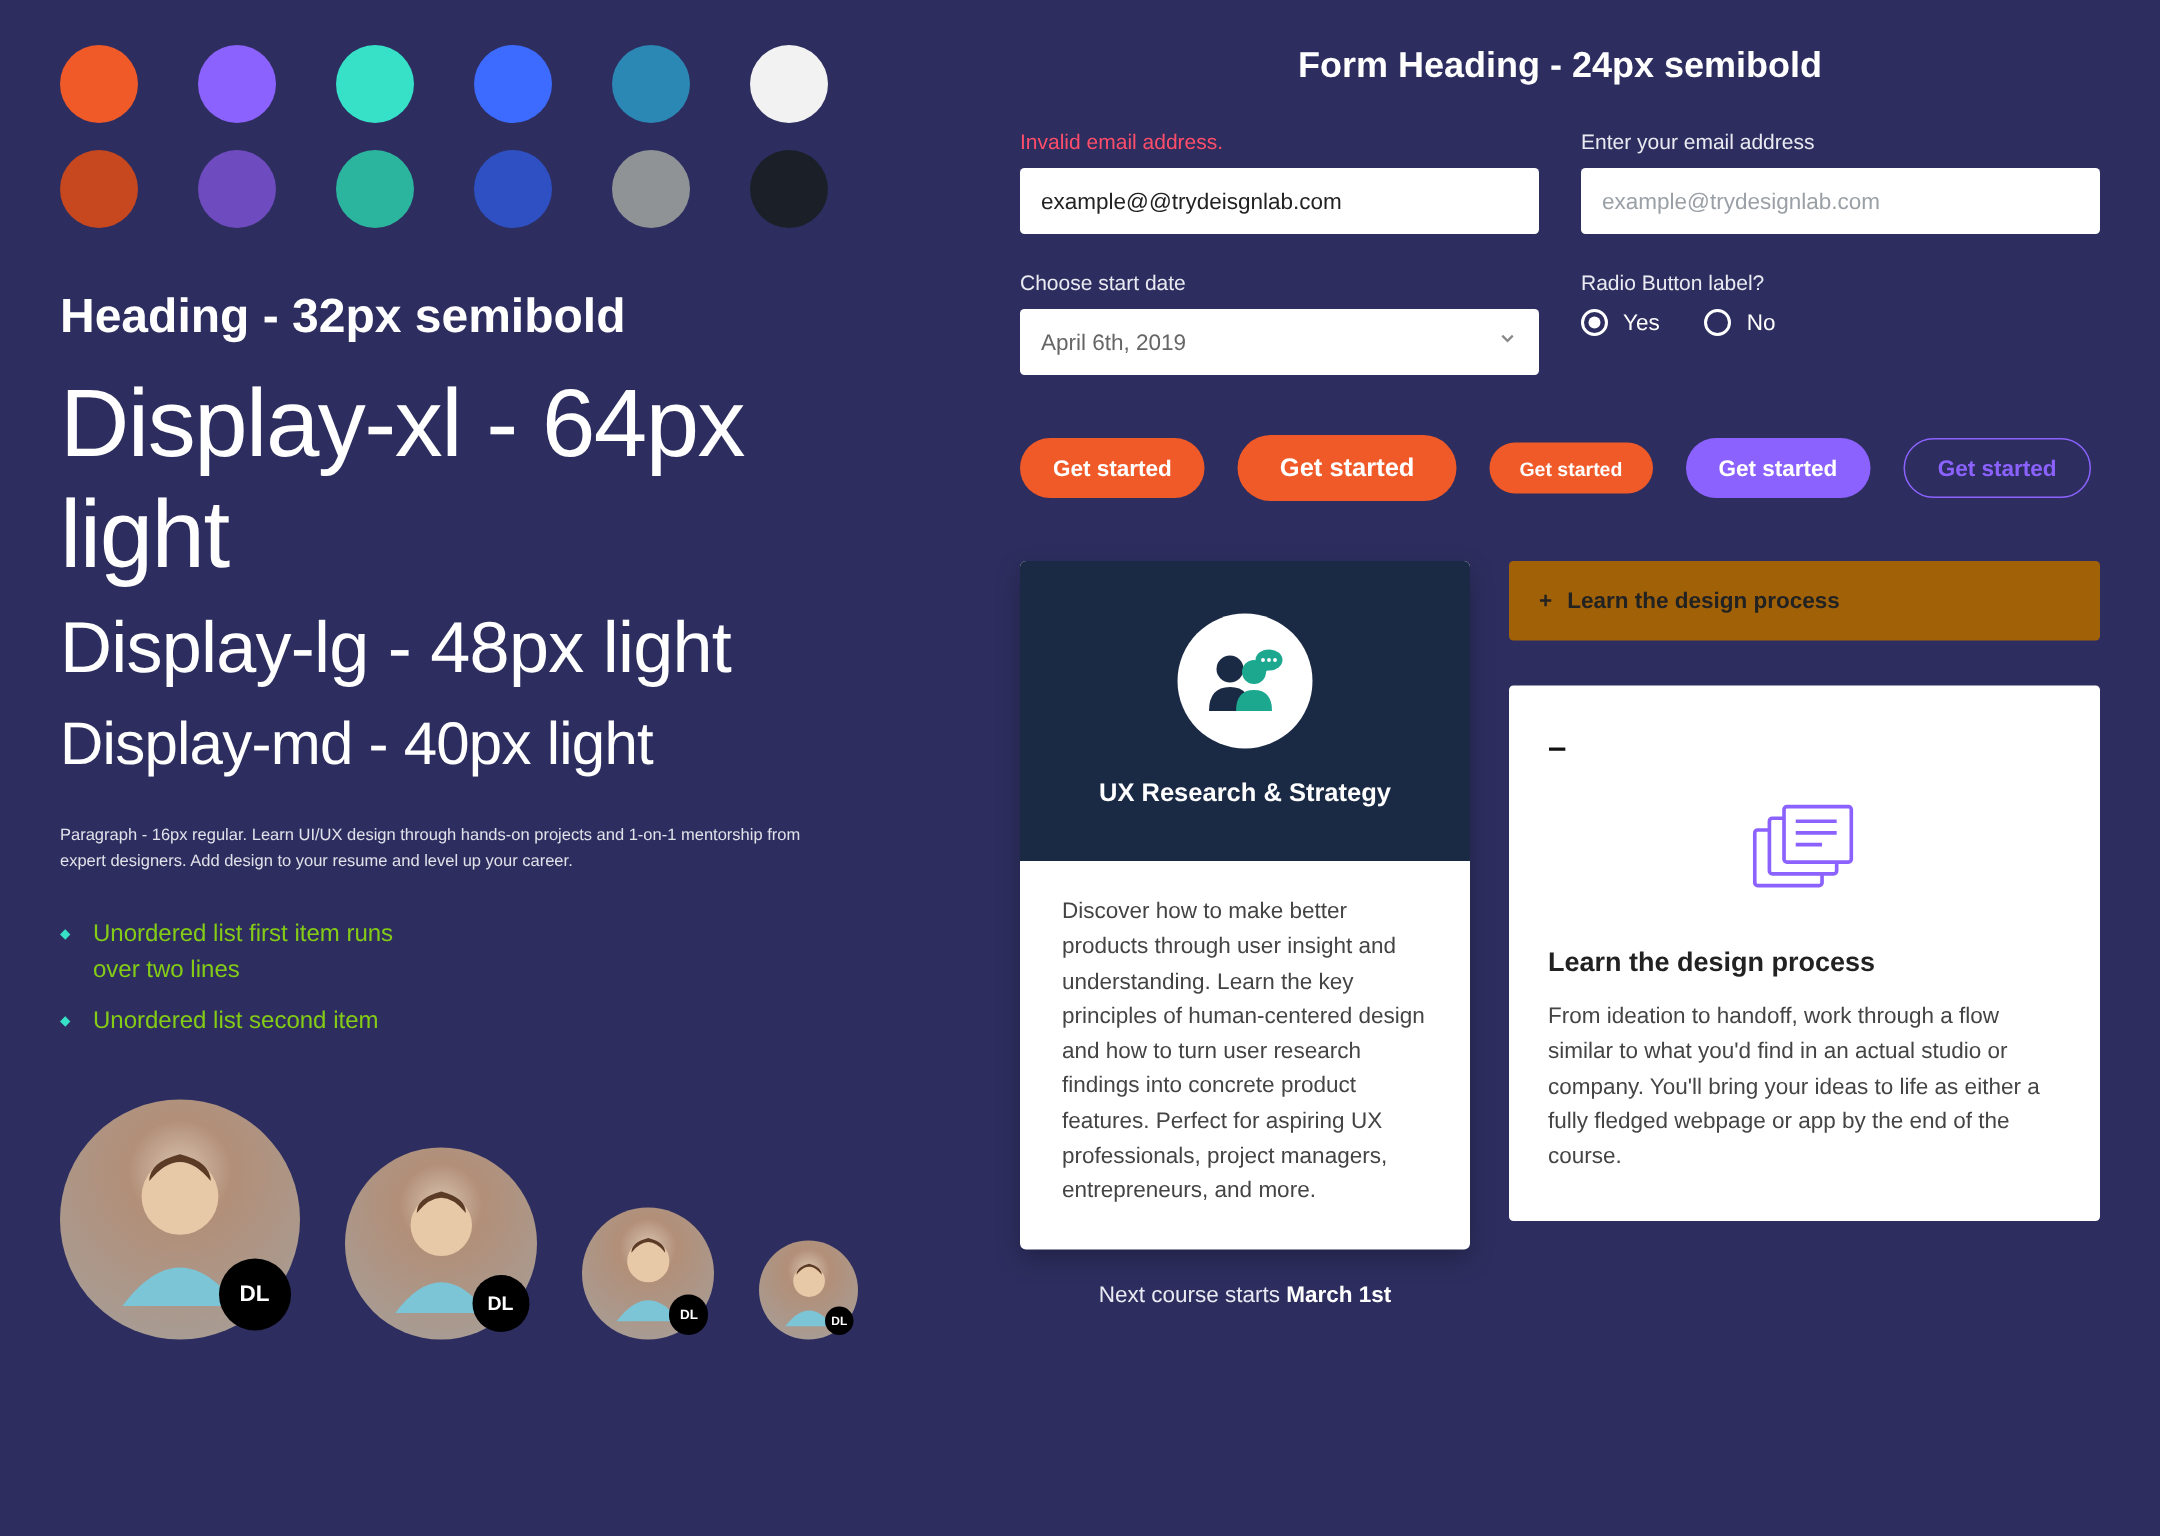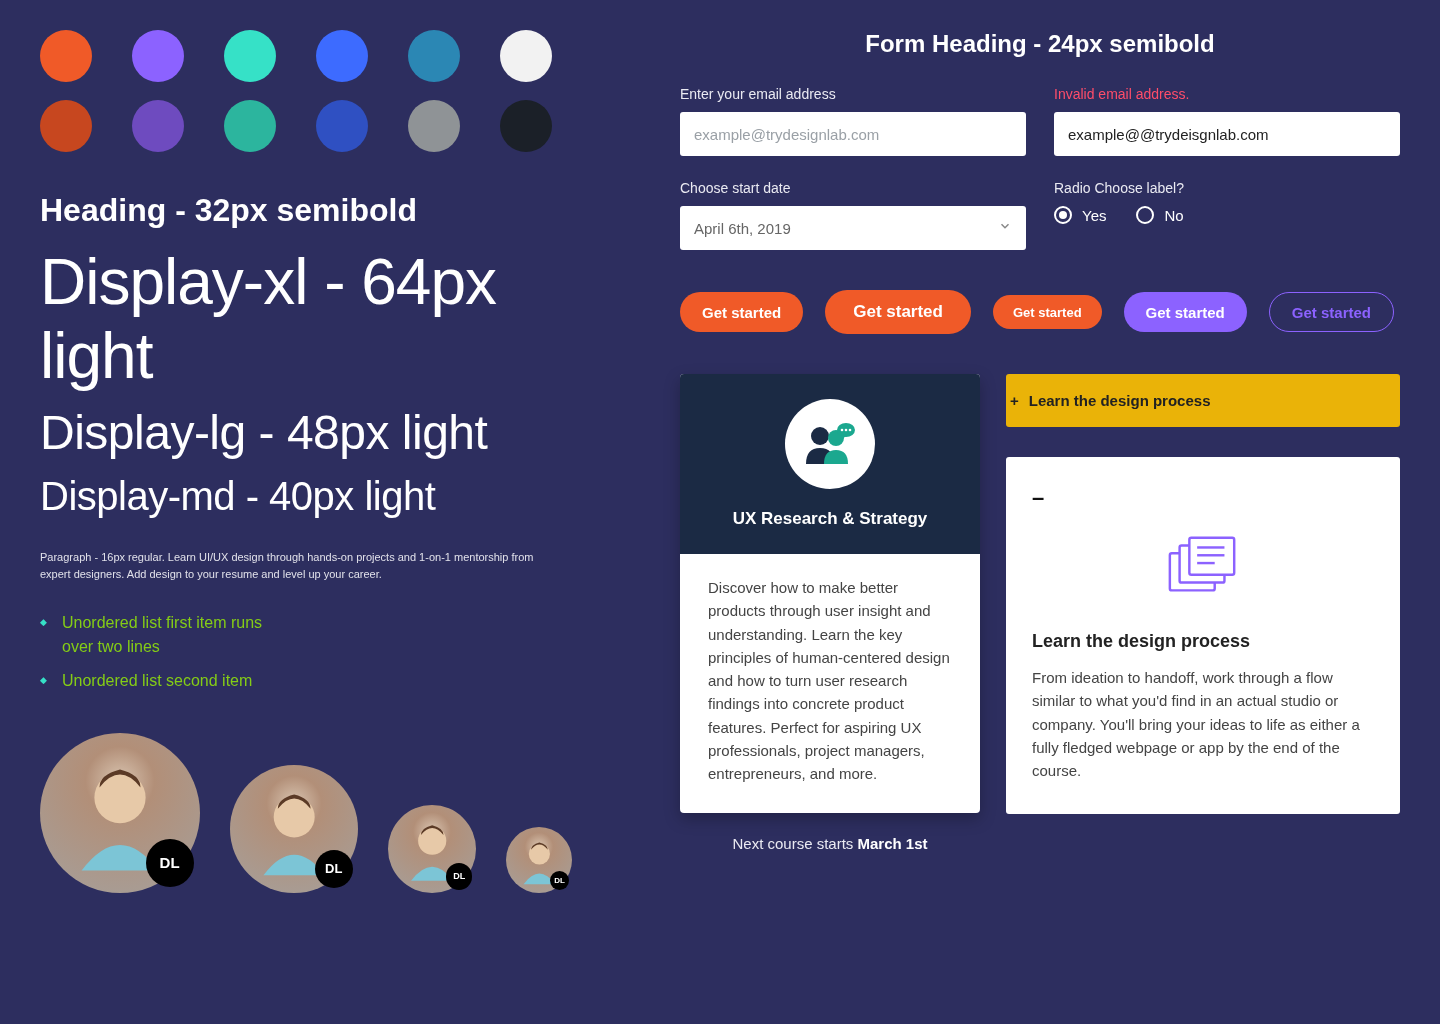--- a/index.html
+++ b/index.html
@@ -68,29 +68,29 @@
 .btn-md { height: 40px; padding: 0 22px; font-size: 15px; }
 .btn-lg { height: 44px; padding: 0 28px; font-size: 17px; }
 .btn-sm { height: 34px; padding: 0 20px; font-size: 13px; }
 .btn-orange { background: #f05a28; color: #fff; }
 .btn-purple { background: #8c62ff; color: #fff; }
 .btn-outline-purple { background: transparent; color: #8c62ff; border: 1.5px solid #8c62ff; }
 
 
 .cards-row { display: flex; gap: 26px; align-items: flex-start; }
 .course-card { width: 300px; background: #fff; border-radius: 4px; overflow: hidden; box-shadow: 0 6px 16px rgba(0,0,0,.25); }
-.course-card .card-header { background: #1b2a44; height: 180px; display: flex; flex-direction: column; align-items: center; justify-content: center; gap: 20px; }
+.course-card .card-header { background: #1b2a44; height: 200px; display: flex; flex-direction: column; align-items: center; justify-content: center; gap: 20px; }
 .card-icon-wrap { width: 90px; height: 90px; border-radius: 50%; background: #fff; display: flex; align-items: center; justify-content: center; }
 .card-title { color: #fff; font-size: 17px; font-weight: 600; }
 .card-body { padding: 22px 28px 28px; color: #444; font-size: 15px; line-height: 1.55; }
 .next-course { text-align: center; font-size: 15px; margin-top: 22px; color: #eaeaf2; }
 .next-course b { font-weight: 700; color: #fff; }
 
 .right-cards { flex: 1; display: flex; flex-direction: column; gap: 30px; }
-.accordion-closed { background: #eab308; border-radius: 3px; padding: 18px 4px; color: #222; font-weight: 600; font-size: 15px; cursor: pointer; }
+.accordion-closed { background: #a16207; border-radius: 3px; padding: 18px 20px; color: #222; font-weight: 600; font-size: 15px; cursor: pointer; }
 .accordion-closed .plus { font-weight: 700; margin-right: 10px; }
 .accordion-open { background: #fff; border-radius: 3px; padding: 28px 26px 32px; color: #222; }
 .accordion-open .minus { font-size: 22px; font-weight: 800; color: #111; margin-bottom: 20px; }
 .acc-illustration { display: flex; justify-content: center; margin-bottom: 30px; }
 .acc-illustration svg { width: 78px; height: 70px; }
 .acc-title { font-weight: 700; font-size: 18px; margin-bottom: 14px; }
 .acc-body { font-size: 15px; line-height: 1.55; color: #444; }
 </style>
 </head>
 <body>
@@ -159,43 +159,43 @@
       <div class="badge">DL</div>
     </div>
   </div>
 </div>
 
 <div class="right-col">
   <div class="form-heading">Form Heading - 24px semibold</div>
 
   <div class="form-row">
     <div class="form-field">
+      <label class="form-label error">Invalid email address.</label>
+      <input class="text-input" type="text" style="color: rgb(34, 34, 34);" value="example@@trydeisgnlab.com">
+    </div>
+    <div class="form-field">
       <label class="form-label">Enter your email address</label>
       <input class="text-input" type="text" placeholder="example@trydesignlab.com" style="">
-    </div>
-    <div class="form-field">
-      <label class="form-label error">Invalid email address.</label>
-      <input class="text-input" type="text" style="color: rgb(34, 34, 34);" value="example@@trydeisgnlab.com">
     </div>
   </div>
 
   <div class="form-row">
     <div class="form-field">
       <label class="form-label">Choose start date</label>
       <div class="select-wrap">
         <input class="select-input" type="text" readonly="" value="April 6th, 2019" style="">
         <span class="chevron">
           <svg width="14" height="14" viewBox="0 0 24 24" fill="none" stroke="#888" stroke-width="2.5">
               <polyline points="6 9 12 15 18 9"></polyline>
             </svg>
         </span>
       </div>
     </div>
     <div class="form-field">
-      <label class="form-label">Radio Choose label?</label>
+      <label class="form-label">Radio Button label?</label>
       <div class="radio-row">
         <div class="radio-item">
           <div class="radio-outer selected">
               <div class="radio-inner"></div>
             </div>
           <span class="radio-label">Yes</span>
         </div>
         <div class="radio-item">
           <div class="radio-outer">
               <div class="radio-inner"></div>

